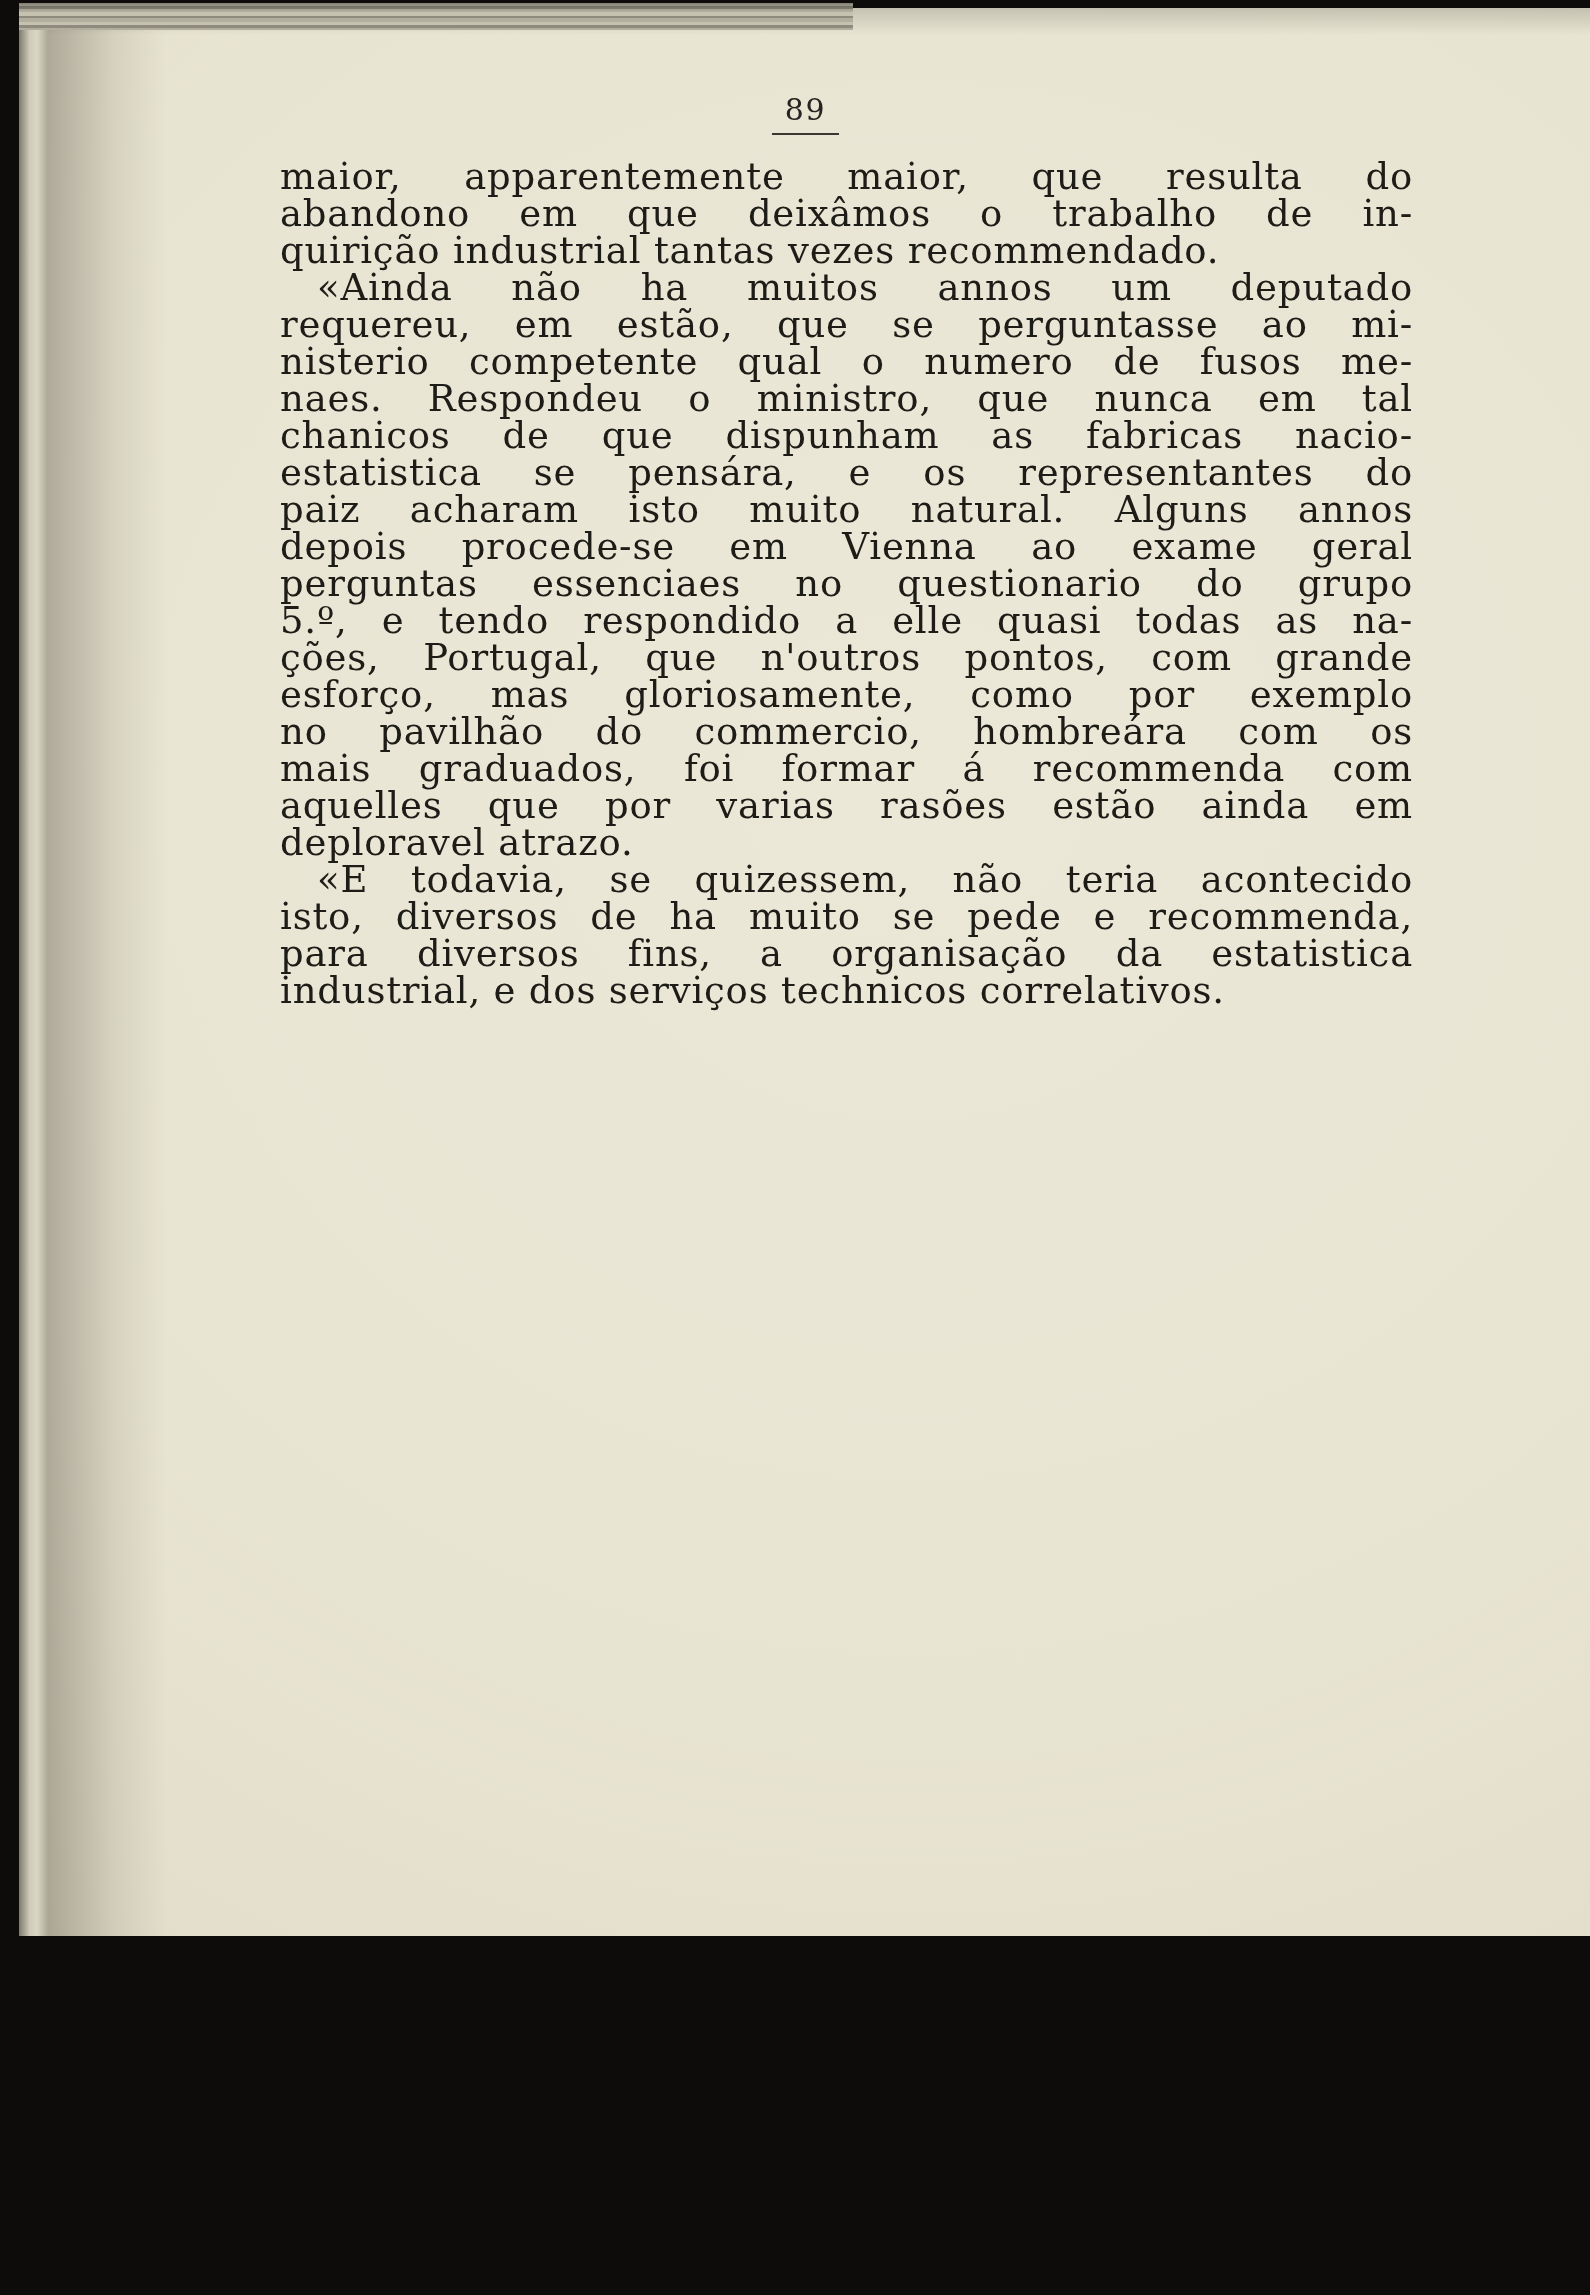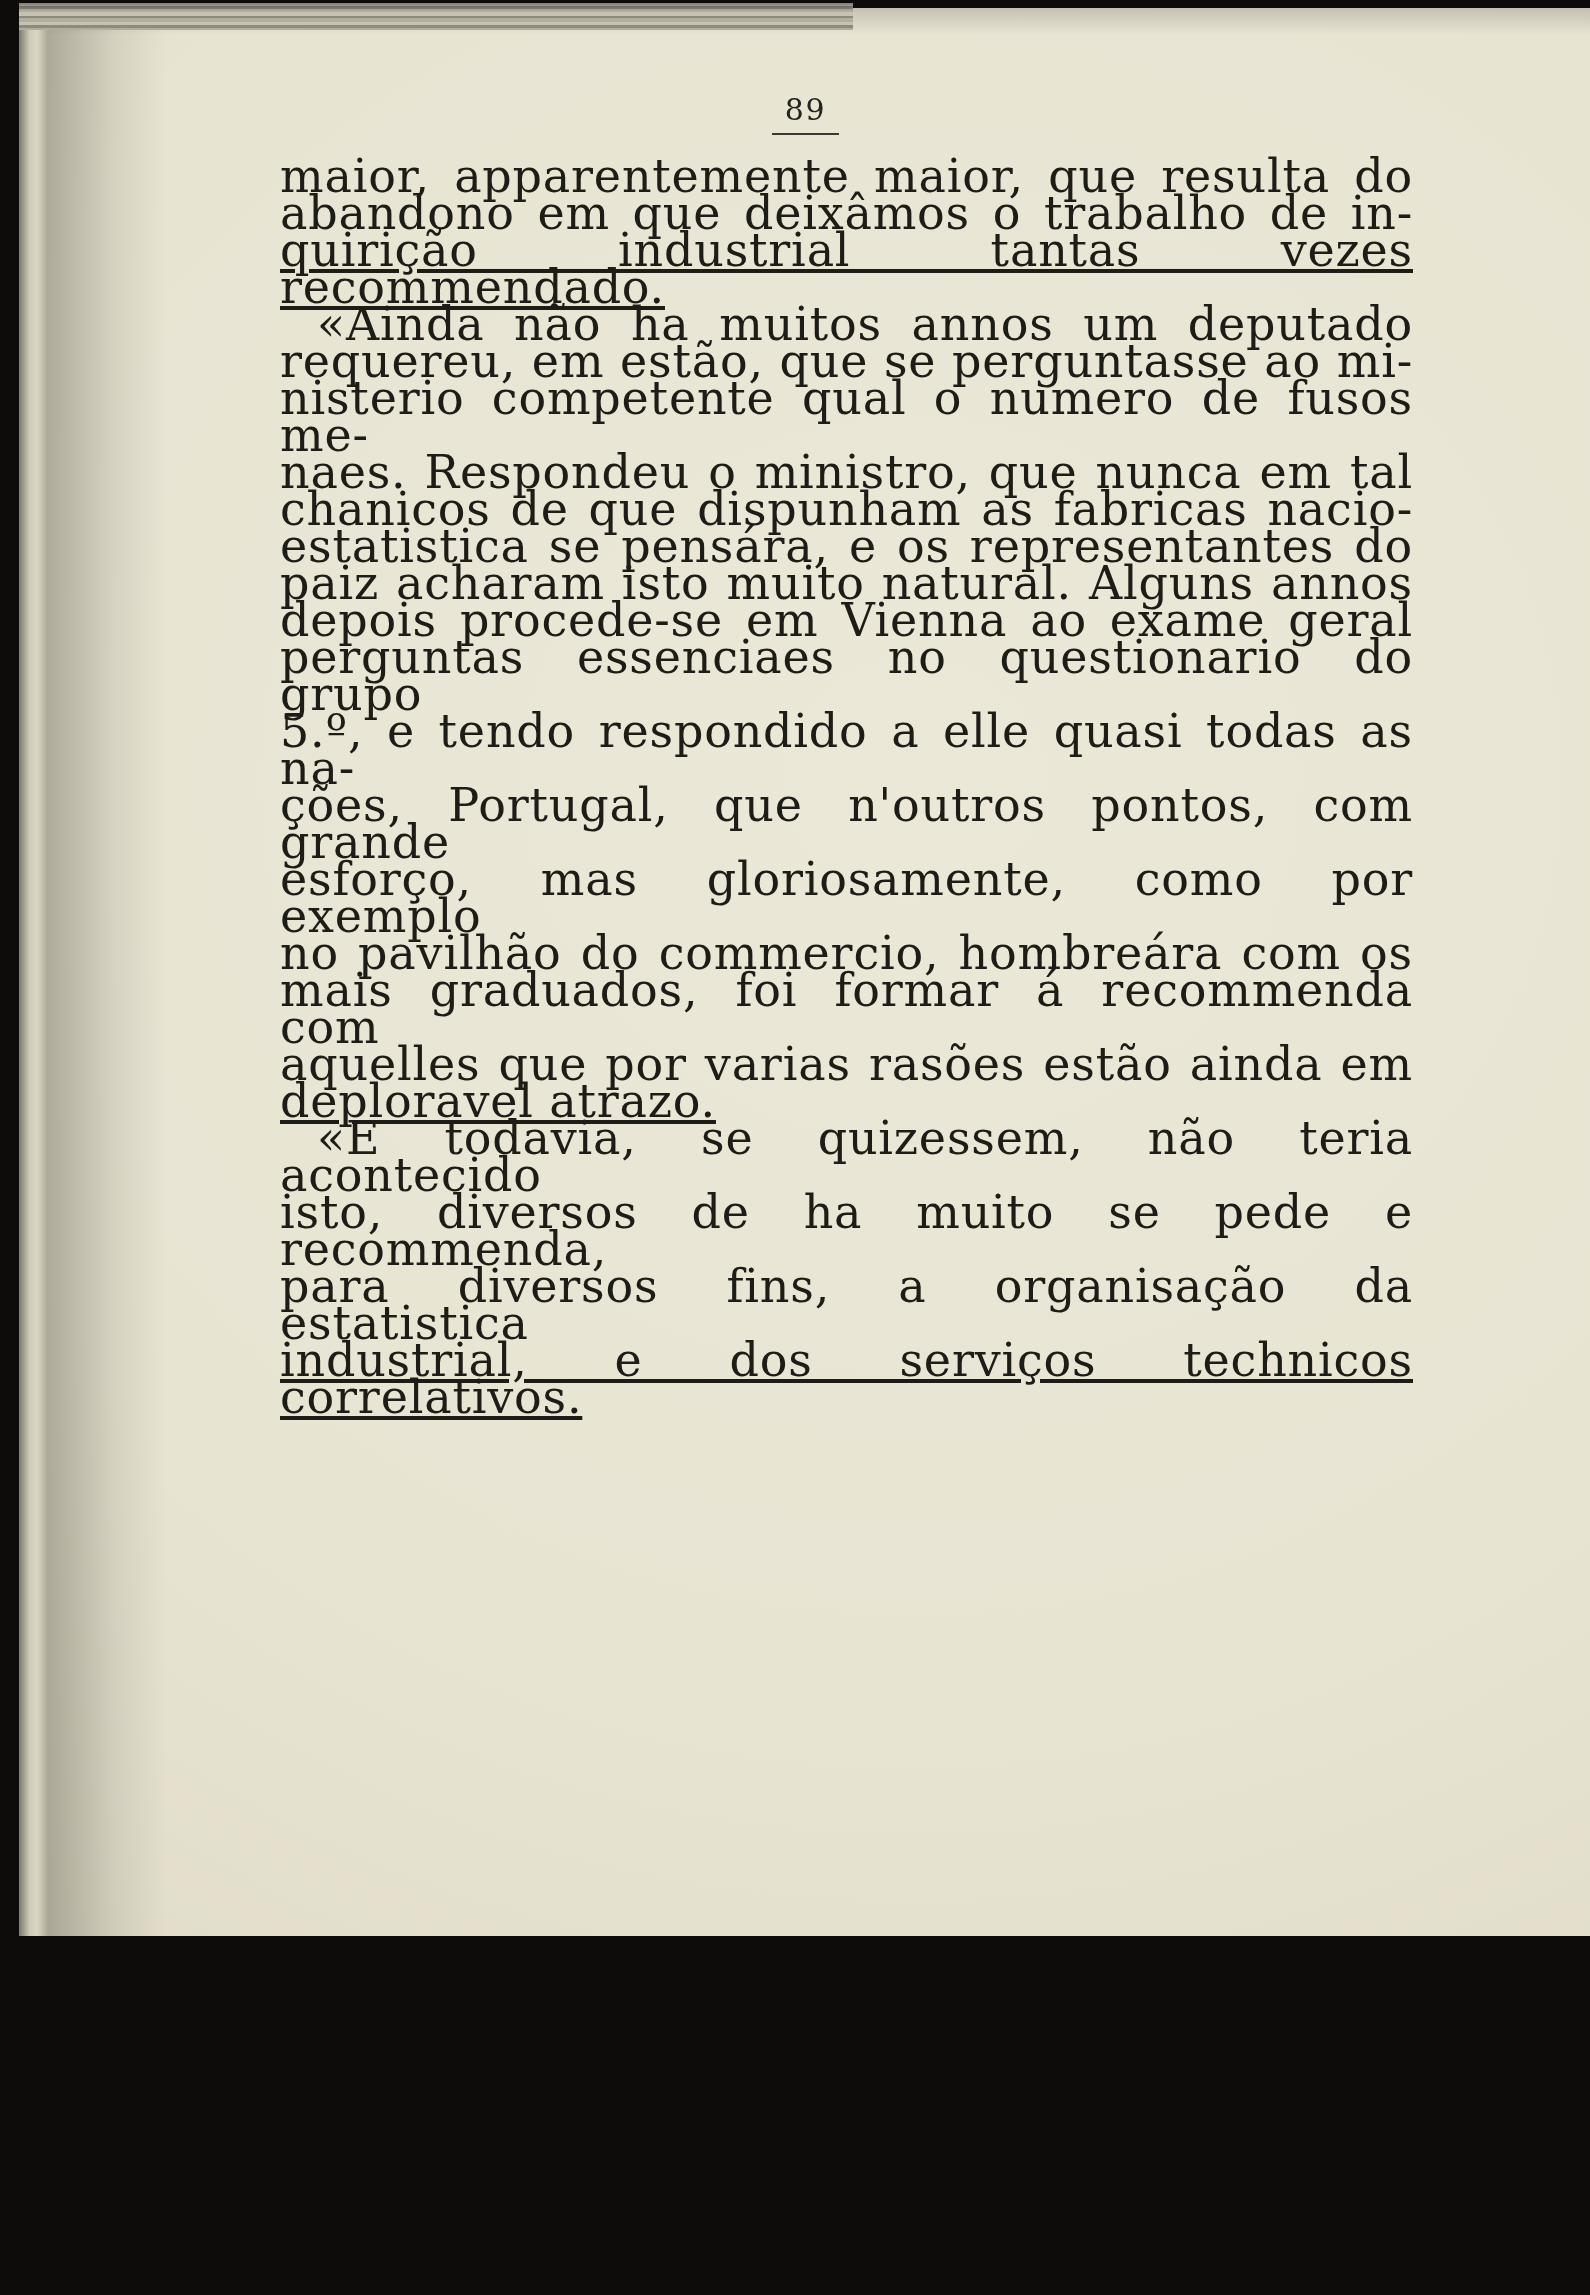--- a/index.html
+++ b/index.html
@@ -93,37 +93,36 @@
     display: inline-block;
     padding: 0 12.7px 6.4px 12.7px;
     border-bottom: 2.4px solid #3a3831;
   }
 
   .text-block {
     position: absolute;
     left: 232px;
     top: 150px;
     width: 1133px;
-    font-size: 46px;
+    font-size: 37px;
     line-height: 37px;
     letter-spacing: 0.8px;
     color: #1e1c17;
     z-index: 4;
   }
 
   .paragraph { margin: 0; }
 
   .line {
     text-align: justify;
     text-align-last: justify;
     white-space: normal;
   }
   .line.last {
     text-align-last: left;
-    text-decoration: underline;
   }
   .paragraph.indent .line:first-child {
     text-indent: 37px;
   }
 </style>
 </head>
 <body>
 
 <div class="scan">
   <div class="prev-page-edge"></div>

